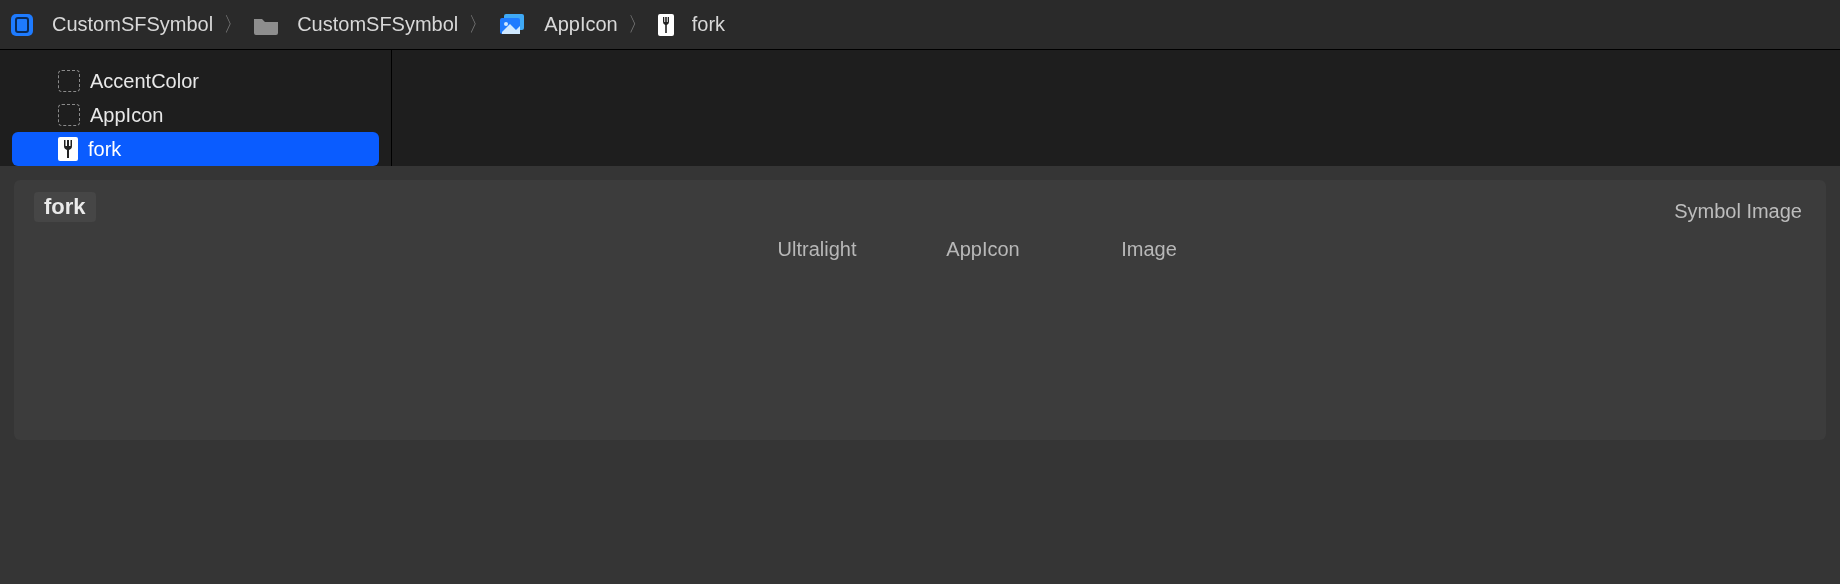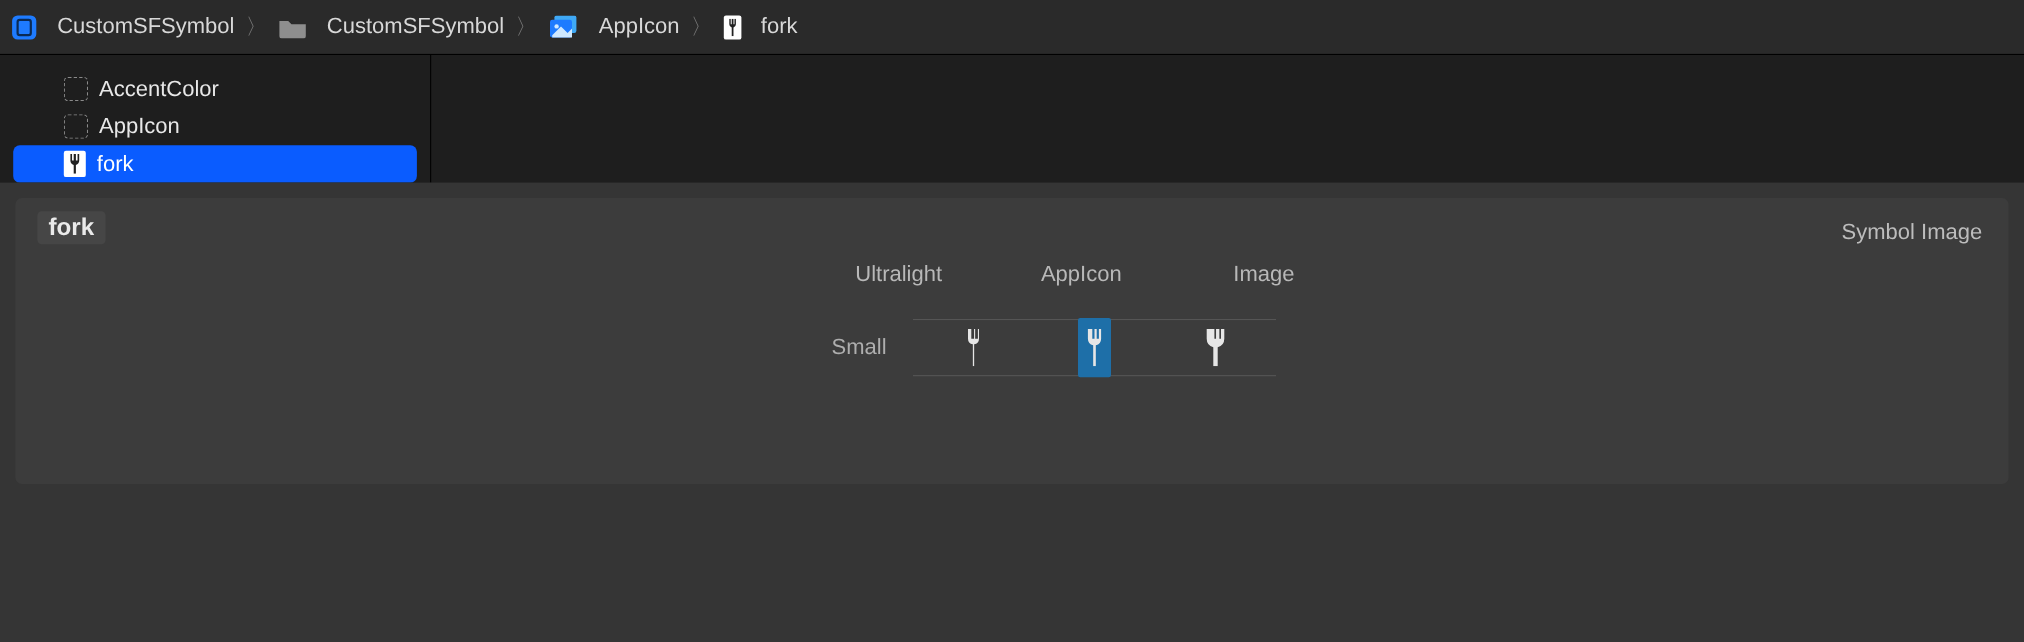--- a/index.html
+++ b/index.html
@@ -227,37 +227,15 @@
       <span class="detail-title">fork</span>
       <span class="detail-type">Symbol Image</span>
 
       <div class="weights-row">
         <span style="width:70px;"></span>
         <span style="width:110px;text-align:center">Ultralight</span>
         <span style="width:110px;text-align:center">AppIcon</span>
         <span style="width:110px;text-align:center">Image</span>
       </div>
 
-      <div class="sizes-block">
-        <div class="size-row">
-          <span style="width:70px;"></span>
-          <span class="size-label" style="width:56px;text-align:right">Small</span>
-
-          <div class="preview-cell">
-            <svg width="14" height="34" viewBox="0 0 14 34">
-              <path d="M2 0v9a5 5 0 0 0 4.4 4.95V34h1.2V13.95A5 5 0 0 0 12 9V0h-1v9H8.5V0h-1v9H5V0Z" fill="#e6e6e6" stroke-width="0"></path>
-            </svg>
-          </div>
-          <div class="preview-cell selected">
-            <svg width="16" height="34" viewBox="0 0 16 34">
-              <path d="M2 0v9a6 6 0 0 0 4.8 5.85V34h2.4V14.85A6 6 0 0 0 14 9V0h-2v9H10V0H8v9H6V0Z" fill="#e6e6e6"></path>
-            </svg>
-          </div>
-          <div class="preview-cell">
-            <svg width="18" height="34" viewBox="0 0 18 34">
-              <path d="M1 0v9a8 8 0 0 0 6 7.7V34h4V16.7A8 8 0 0 0 17 9V0h-3v9h-1.5V0h-3v9H8V0Z" fill="#e6e6e6"></path>
-            </svg>
-          </div>
-        </div>
-      </div>
     </div>
   </div>
 </div>
 
 </body></html>

